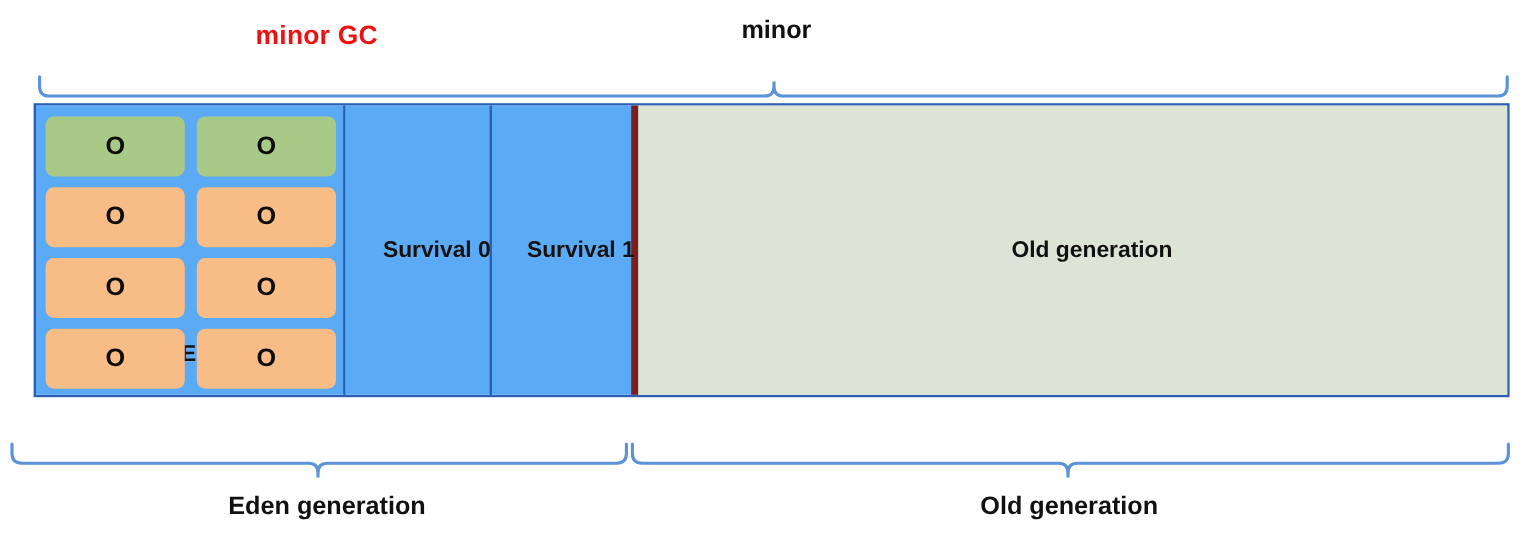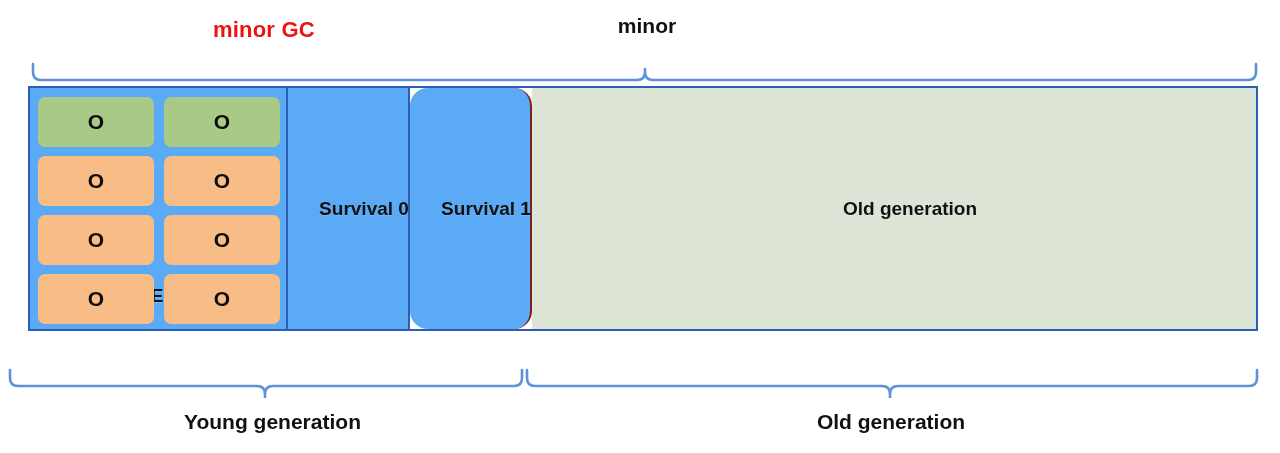--- a/index.html
+++ b/index.html
@@ -81,22 +81,21 @@
     border-right: 2px solid #2a5fb5;
   }
   .region-surv0 {
     width: 122px;
     background: #5aaaf5;
     border-right: 2px solid #2a5fb5;
   }
   .region-surv1 {
     width: 122px;
     background: #5aaaf5;
-    border-right: 2px solid #7f1d1d;
-    border-radius: 18px;
+    border-right: 6px solid #7f1d1d;
   }
   .region-old {
     flex: 1 1 auto;
     background: #dce5d5;
   }
 
   .region-label {
     font-size: 19px;
     font-weight: bold;
     color: #111111;
@@ -208,17 +207,17 @@
 
     <div class="region region-surv1">
       <span class="region-label">Survival 1</span>
     </div>
 
     <div class="region region-old">
       <span class="region-label">Old generation</span>
     </div>
   </div>
 
-  <div class="label-young-gen">Young generation</div>
+  <div class="label-young-gen">Eden generation</div>
 
   <div class="label-old-gen-bottom">Old generation</div>
 
 </div>
 
 </body></html>

